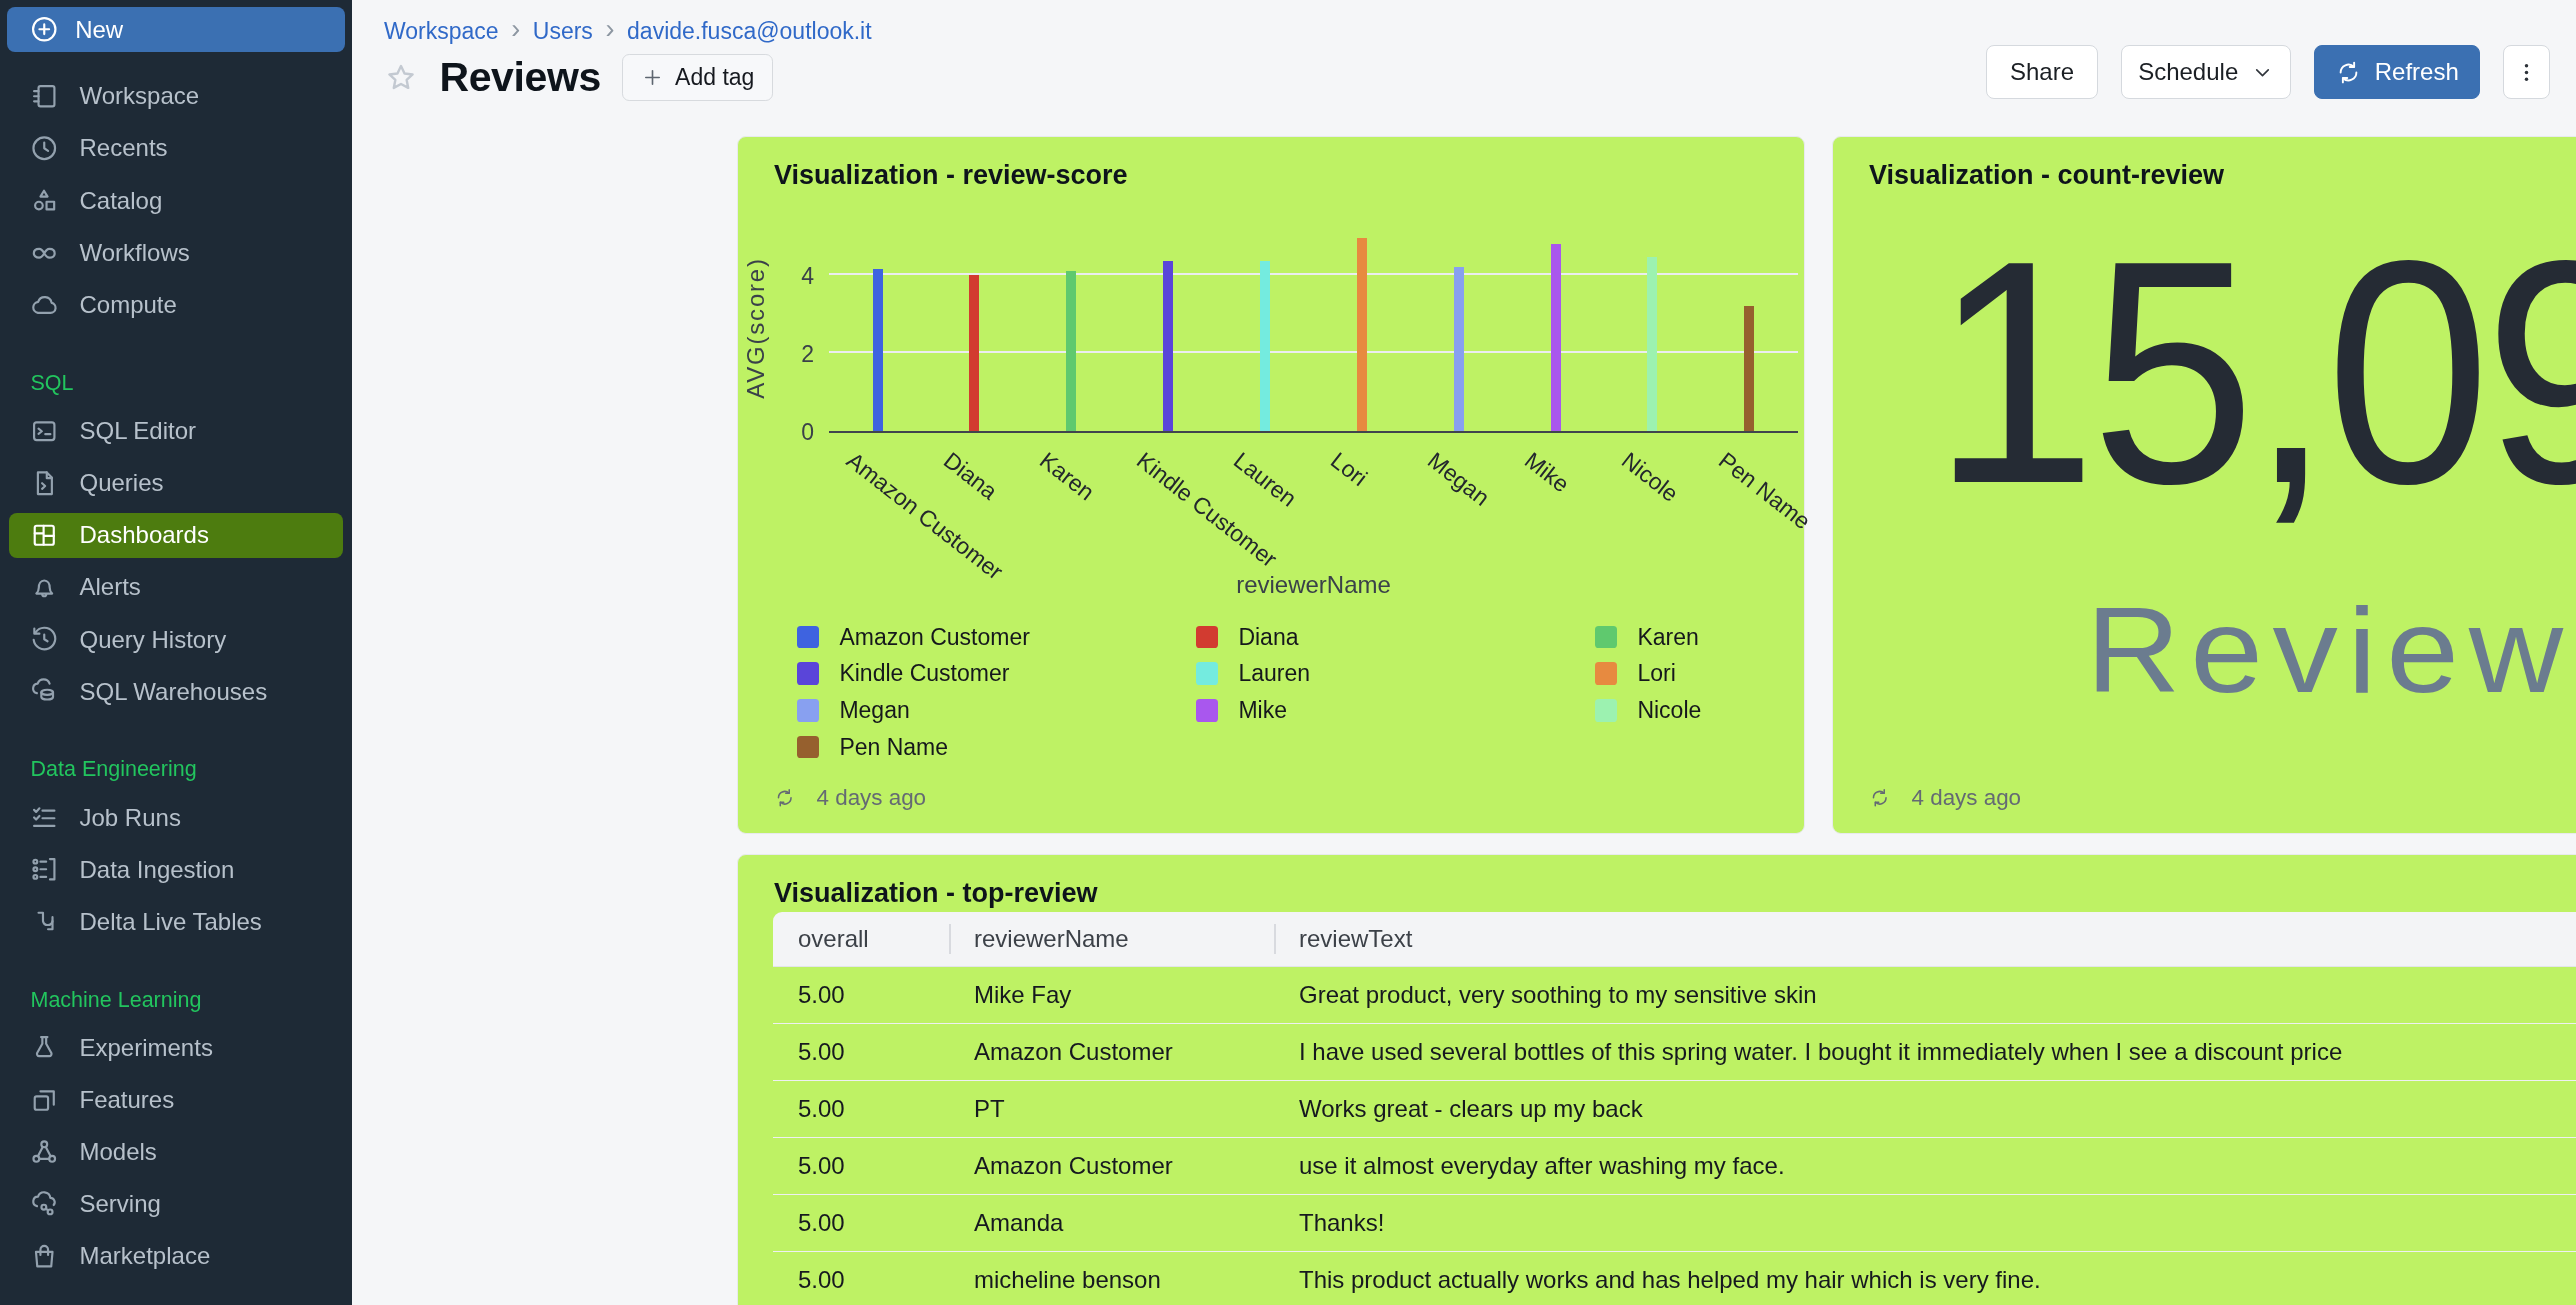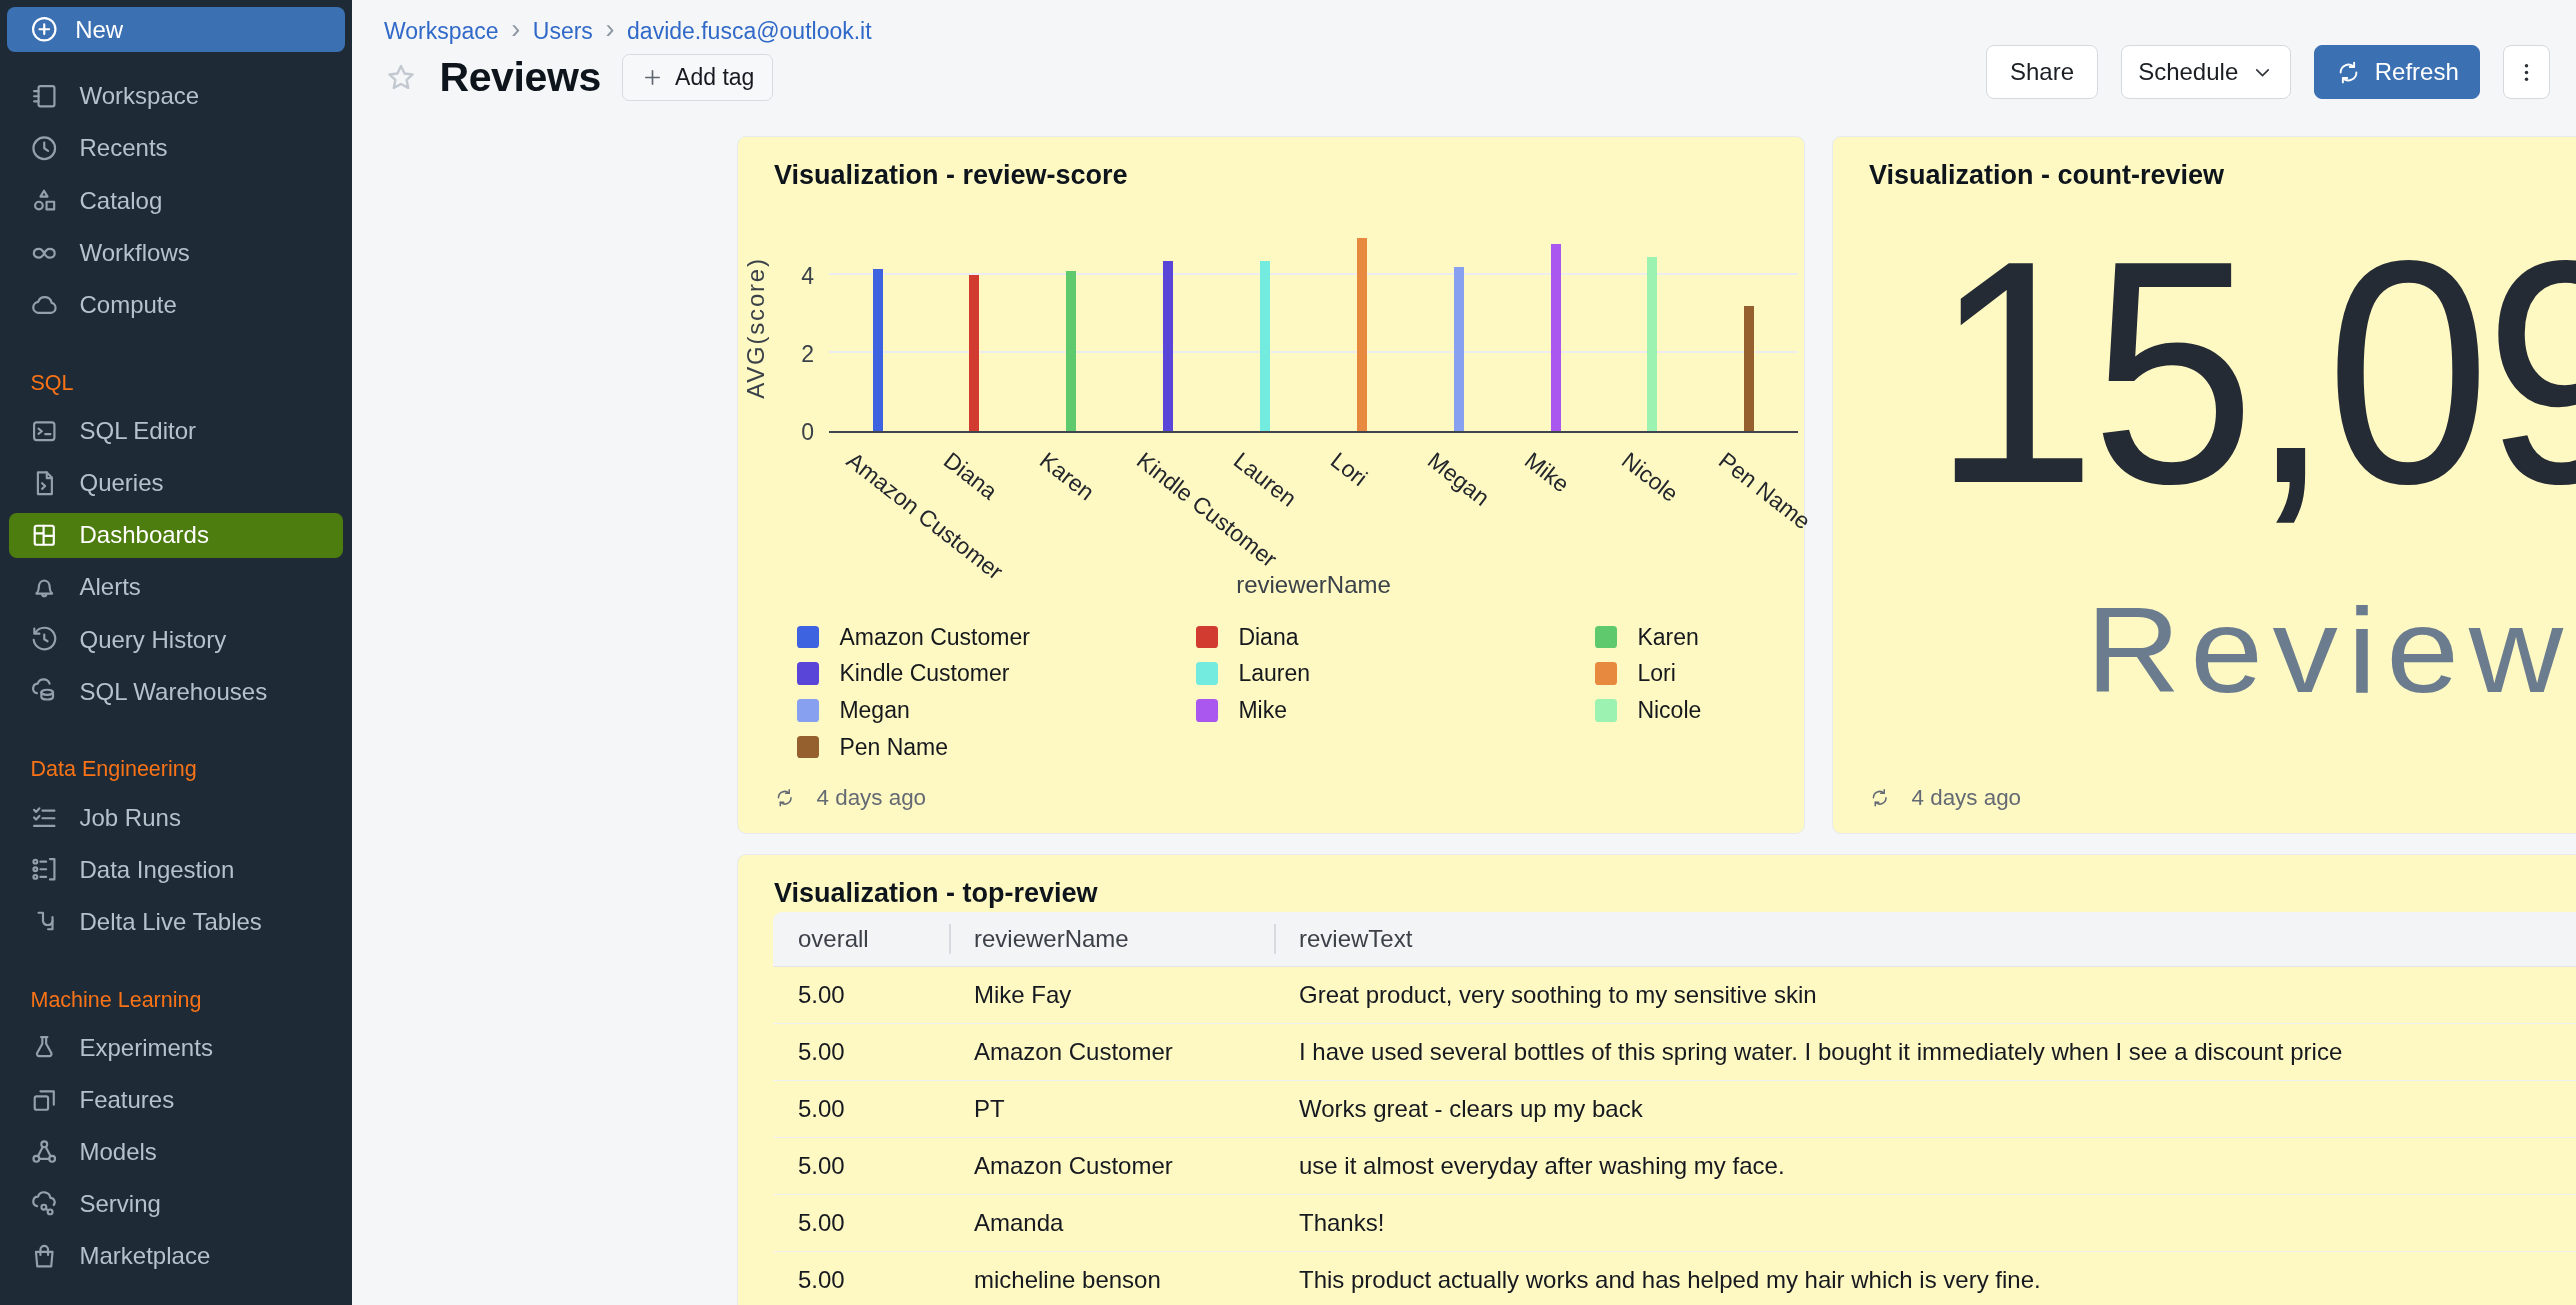--- a/index.html
+++ b/index.html
@@ -27,21 +27,21 @@
   .side-nav { padding-top:14.4px; }
   .side-item {
     height:45px; margin:0 9px 7.2px 9px; border-radius:8px;
     display:flex; align-items:center; gap:20px; padding-left:20px;
     color:#b7c1cb; font-size:24px; cursor:pointer; white-space:nowrap;
   }
   .side-item svg { width:30.5px; height:30.5px; color:#93a1ae; flex:none; }
   .side-item.selected { background:#4d7c0f; color:#ffffff; font-weight:500; }
   .side-item.selected svg { color:#ffffff; }
   .section-label {
-    color:#f97316; font-size:21.5px; padding:36px 0 12.6px 30.5px; white-space:nowrap;
+    color:#22c55e; font-size:21.5px; padding:36px 0 12.6px 30.5px; white-space:nowrap;
   }
 
   
   .main { position:absolute; left:352px; top:0; right:0; bottom:0; }
   .breadcrumb {
     position:absolute; left:32px; top:16px; font-size:23px;
     display:flex; align-items:center; gap:12.6px; white-space:nowrap;
   }
   .breadcrumb .crumb { color:#3069c8; cursor:pointer; }
   .breadcrumb .sep { color:#8d97a2; font-size:27px; line-height:1; padding-bottom:3.6px;}
@@ -64,21 +64,21 @@
   .btn-share { width:112px; }
   .btn-schedule { width:170px; }
   .btn-schedule svg { width:23px; height:23px; color:#30353c; }
   .btn-refresh { width:166px; background:#3b70b2; border-color:#3b70b2; color:#fff; }
   .btn-refresh svg { width:27px; height:27px; color:#fff; }
   .btn-kebab { width:47px; }
   .btn-kebab svg { width:23px; height:23px; color:#2c3138; }
 
   
   .card {
-    position:absolute; background:#fef9c3; border:0.9px solid #e8eaed; border-radius:9px;text-decoration:underline;
+    position:absolute; background:#bef264; border:0.9px solid #e8eaed; border-radius:9px;text-decoration:underline;
   }
   .card-title { position:absolute; left:36px; top:23px; font-size:27px; font-weight:600; color:#0e141b; }
   .card-footer {
     position:absolute; left:36px; bottom:22px; display:flex; align-items:center; gap:21px;
     font-size:22.4px; color:#646a73;
   }
   .card-footer svg { width:21.5px; height:21.5px; color:#646a73; }
 
   #card-chart  { left:385px;  top:136px; width:1068px; height:698px; }
   #card-count  { left:1480px; top:136px; width:1070px; height:698px; }

